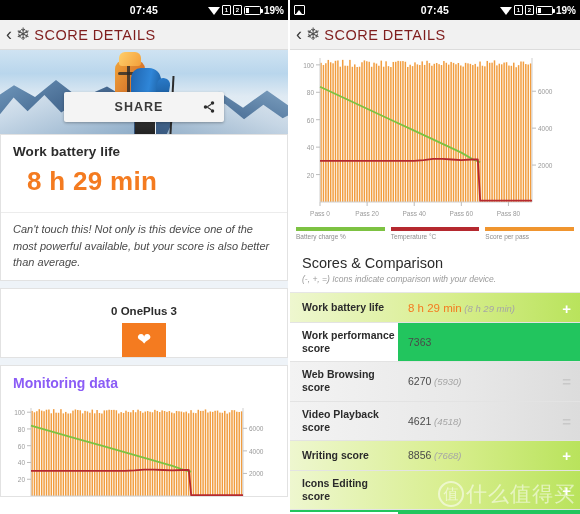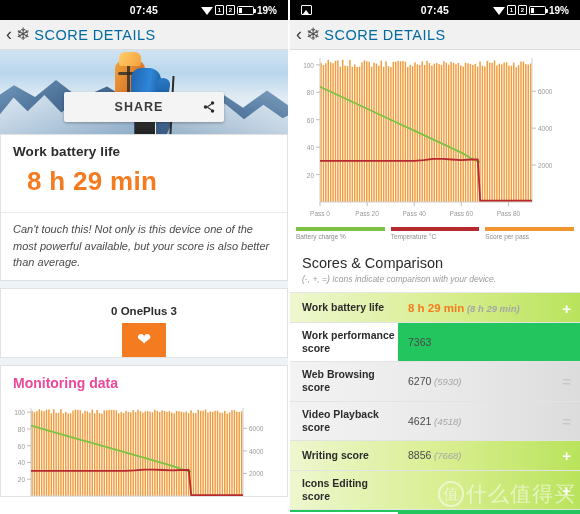--- a/index.html
+++ b/index.html
@@ -10,21 +10,21 @@
     overflow: hidden;
   }
   .screens { display: flex; width: 580px; height: 514px; background:#fff; }
   .phone { width: 290px; height: 514px; position: relative; overflow: hidden; background:#fff; }
   .phone.left { border-right: 2px solid #ffffff; }
 
   
   .statusbar {
     height: 20px; background:#000; color:#fff;
     display:flex; align-items:center; position:relative;
-    font-size:10px; font-weight:bold; padding:0 11px;
+    font-size:10px; font-weight:bold; padding:0 4px;
   }
   .sb-left { display:flex; align-items:center; gap:3px; width:70px; }
   .sb-clock { position:absolute; left:0; right:0; text-align:center; font-size:10.5px; letter-spacing:0.3px; }
   .sb-right { margin-left:auto; display:flex; align-items:center; gap:2px; z-index:2; }
   .ic-img {
     width:11px; height:10px; border:1.4px solid #fff; border-radius:1px;
     position:relative; background:#000;
   }
   .ic-img::after{
     content:""; position:absolute; left:1px; bottom:0.5px; width:0;height:0;
@@ -44,21 +44,21 @@
   .ic-batt i{ position:absolute; left:1px; top:1px; bottom:1px; width:18%; background:#fff; display:block;}
   .sb-pct { font-size:10px; margin-left:1px; }
 
   
   .appbar {
     height:30px; background:#f1f1f1; border-bottom:1px solid #dcdcdc;
     display:flex; align-items:center; padding:0 6px; gap:4px;
   }
   .back-chevron { font-size:18px; color:#3a3a3a; line-height:1; margin-top:-2px; }
   .snow { font-size:17px; color:#4f4f4f; line-height:1; }
-  .appbar-title { font-size:14.5px; letter-spacing:0.5px; color:#0369a1; font-weight:500; }
+  .appbar-title { font-size:14.5px; letter-spacing:0.5px; color:#7f1d1d; font-weight:500; }
 
   
   .hero { position:relative; height:84px; overflow:hidden; }
   .hero-sky {
     position:absolute; inset:0;
     background:
       linear-gradient(180deg,#cfe3f2 0%, #b9d6ec 28%, #dfeaf3 55%, #eef4f9 100%);
   }
   .mtn { position:absolute; bottom:0; }
   .mtn-l {
@@ -113,35 +113,35 @@
   .card-pad { padding:9px 12px; }
   .lbl-work { font-size:13.5px; font-weight:bold; color:#2c2c2c; letter-spacing:.1px; }
   .big-time { font-size:26px; font-weight:bold; color:#f47b20; letter-spacing:.3px; margin:7px 0 6px 14px; }
   .desc { font-size:11px; line-height:1.5; color:#4a4a4a; font-style:italic; }
   .sep { height:7px; background:#eef3f8; }
   .fav-card { text-align:center; padding:16px 0 0; }
   .fav-title { font-size:11.5px; font-weight:bold; color:#2c2c2c; }
   .heart-btn { margin:6px auto 0; width:44px; height:34px; background:#f47b20;
     display:flex; align-items:center; justify-content:center; }
   .heart-btn span { color:#fff; font-size:17px; line-height:1; }
-  .mon-title { font-size:14px; font-weight:bold; color:#ec4899; }
+  .mon-title { font-size:14px; font-weight:bold; color:#8b5cf6; }
 
   
   .chart-wrap { position:relative; background:#fff; }
   .chart-wrap svg { display:block; }
 
   
   .sc-head { background:#fff; padding:9px 12px 8px; border-bottom:1px solid #e6e6e6;}
   .sc-title { font-size:14.5px; font-weight:normal; color:#2b2b2b; }
   .sc-sub { font-size:8.5px; color:#9a9a9a; font-style:italic; margin-top:3px; }
   .row { display:flex; align-items:center; min-height:30px; border-bottom:1px solid #e3e3e3; position:relative; }
   .row-name { width:108px; flex:0 0 108px; padding:6px 0 6px 12px; font-size:10.5px; font-weight:bold; color:#2b2b2b; line-height:1.25; background:#fff; z-index:2;}
   .row-val { flex:1; padding:6px 26px 6px 10px; font-size:10.5px; color:#4a4a4a; }
   .row-val .cmp { color:#a6a6a6; font-style:italic; font-size:9.5px; }
-  .row-val.orange { color:#f47b20; font-weight:bold; font-size:11.5px; }
+  .row-val.orange { color:#f47b20; font-weight:normal; font-size:11.5px; }
   .row-mark { position:absolute; right:9px; top:50%; transform:translateY(-50%); color:#fff; font-size:15px; font-weight:bold; line-height:1; }
   .row-mark.grey { color:#c8c8c8; }
   .bg-green { background:linear-gradient(90deg,#eef7cf 0%, #d8ee8e 55%, #b9e35c 100%); }
   .bg-grey { background:linear-gradient(90deg,#f3f3f3 0%, #e8e8e8 60%, #dcdcdc 100%); }
   .bg-white { background:#22c55e; }
   .row-name.ongreen { background:transparent; }
   .watermark { position:absolute; right:4px; bottom:6px; display:flex; align-items:center; gap:2px; opacity:.55; pointer-events:none; }
   .wm-circle { width:26px; height:26px; border-radius:50%; border:2px solid #ffffff; color:#ffffff;
     font-size:15px; display:flex; align-items:center; justify-content:center; font-family:"DejaVu Sans", sans-serif; }
   .wm-text { font-size:21px; color:#ffffff; font-family:"DejaVu Sans", sans-serif; letter-spacing:1px; }

